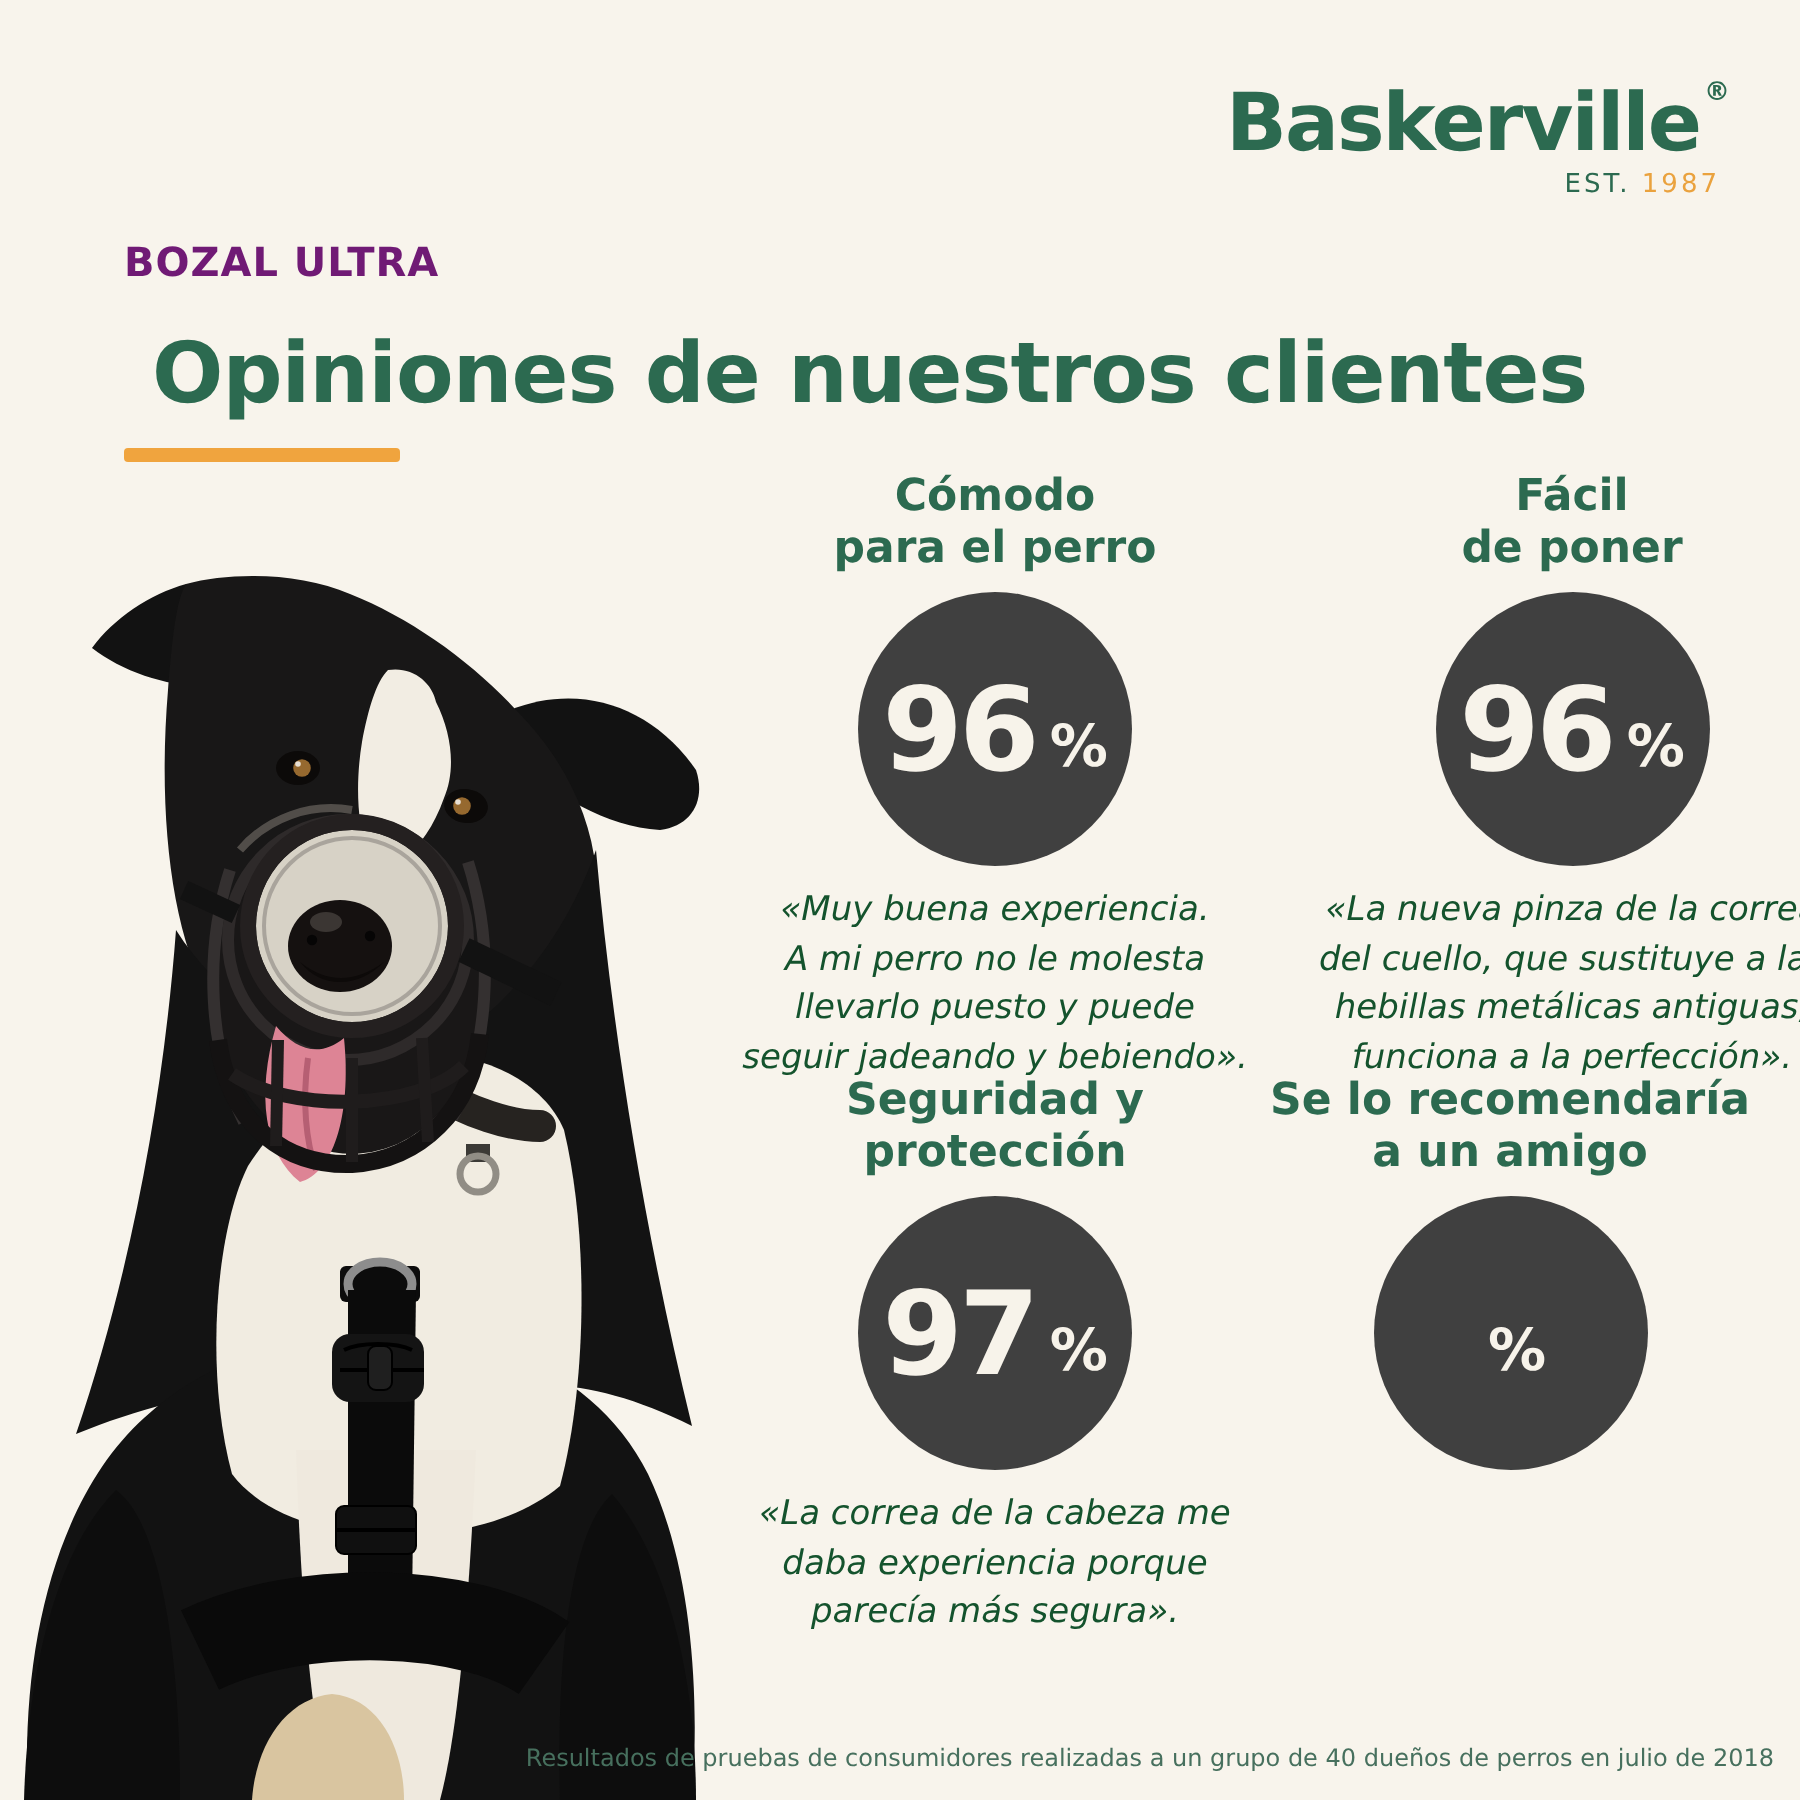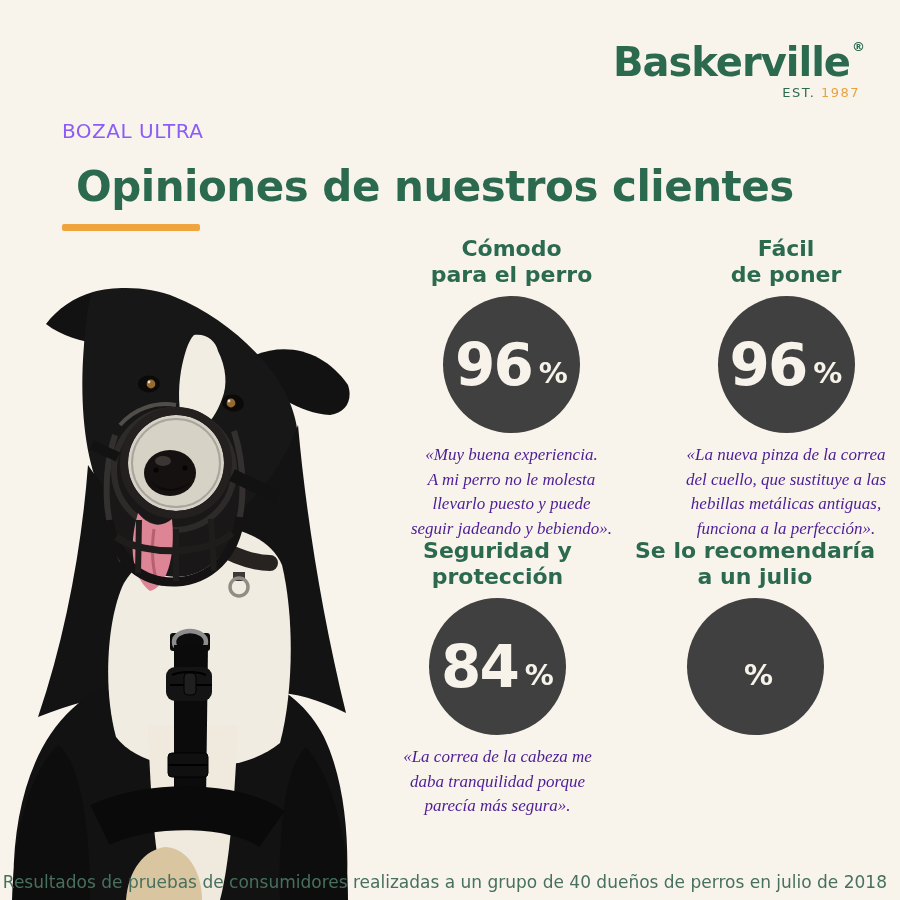--- a/index.html
+++ b/index.html
@@ -8,40 +8,40 @@
     background:#f8f4ec;
     font-family:"DejaVu Sans","Liberation Sans",sans-serif;
   }
   
   .logo{position:absolute;right:38px;top:42px;text-align:right;color:#2c6a50;}
   .brand{font-size:40px;font-weight:bold;letter-spacing:-1px;line-height:1;text-align:right;}
   .brand sup{font-size:13px;font-weight:bold;vertical-align:top;position:relative;top:-2px;left:2px;}
   .est{font-size:13px;font-weight:normal;letter-spacing:1.5px;margin-top:3px;margin-right:2px;}
   .est .year{color:#eaa23e;}
   
-  .eyebrow{position:absolute;left:62px;top:119px;font-size:20px;font-weight:normal;color:#8b5cf6;letter-spacing:.5px;}
+  .eyebrow{position:absolute;left:62px;top:119px;font-size:20px;font-weight:bold;color:#701a75;letter-spacing:.5px;}
   .title{position:absolute;left:60px;top:146px;margin:16px;font-size:42px;font-weight:bold;color:#2c6a50;letter-spacing:-.5px;}
   .rule{position:absolute;left:62px;top:224px;width:138px;height:7px;background:#f0a43e;border-radius:2px;}
   
   .stat{position:absolute;text-align:center;}
-  .s1{left:384px;top:236px;width:255px;}
+  .s1{left:370px;top:236px;width:255px;}
   .s2{left:650px;top:236px;width:272px;}
   .s3{left:370px;top:538px;width:255px;}
   .s4{left:614px;top:538px;width:282px;}
   .stat-heading{margin:0;font-size:22px;font-weight:bold;color:#2c6a50;line-height:26px;white-space:pre-line;}
   .circle{
     width:137px;height:137px;border-radius:50%;background:#404040;
     margin:8px auto 10px;display:flex;align-items:center;justify-content:center;
     color:#f7f3ea;
   }
   .val{font-size:58px;font-weight:bold;letter-spacing:-2px;line-height:1;}
   .unit{font-size:29px;font-weight:bold;margin-left:7px;transform:translateY(8px);}
-  .quote{margin:0;font-style:italic;font-size:17px;color:#4c1d95;line-height:1.45;white-space:pre-line;font-family:Liberation Serif, serif;}
+  .quote{margin:0;font-style:italic;font-size:17px;color:#14532d;line-height:1.45;white-space:pre-line;}
   
-  .footnote{position:absolute;right:13px;top:872px;margin:0;font-size:17px;color:#47705e;}
+  .footnote{position:absolute;right:13px;top:872px;margin:0;font-size:12px;color:#47705e;}
   
   .dog{position:absolute;left:0;top:285px;width:396px;height:615px;}
   .dog svg{display:block;width:100%;height:100%;}
 </style>
 </head>
 <body>
 
 <div class="canvas">
 
   <header class="logo">
@@ -159,31 +159,31 @@
     <p class="quote">«La nueva pinza de la correa
 del cuello, que sustituye a las
 hebillas metálicas antiguas,
 funciona a la perfección».</p>
   </section>
 
   <section class="stat s3">
     <h2 class="stat-heading">Seguridad y
 protección</h2>
     <div class="circle">
-      <span class="val">84</span>
+      <span class="val">97</span>
       <span class="unit">%</span>
     </div>
     <p class="quote">«La correa de la cabeza me
-daba tranquilidad porque
+daba experiencia porque
 parecía más segura».</p>
   </section>
 
   <section class="stat s4">
     <h2 class="stat-heading">Se lo recomendaría
-a un julio</h2>
+a un amigo</h2>
     <div class="circle">
       <span class="unit">%</span>
     </div>
   </section>
 
   <p class="footnote">Resultados de pruebas de consumidores realizadas a un grupo de 40 dueños de perros en julio de 2018</p>
 
 </div>
 
 </body></html>

